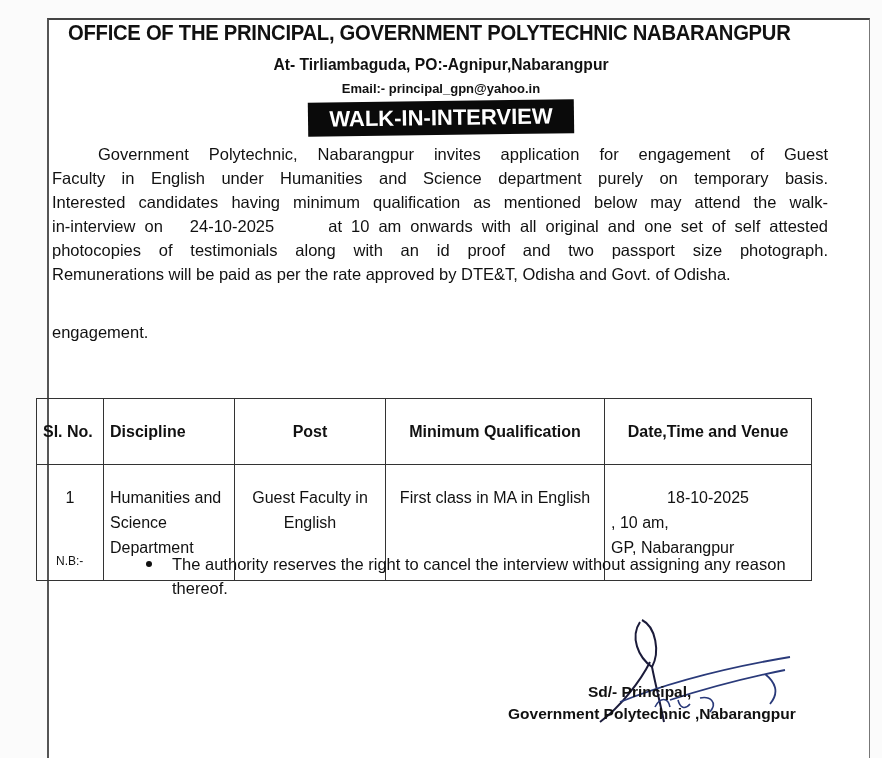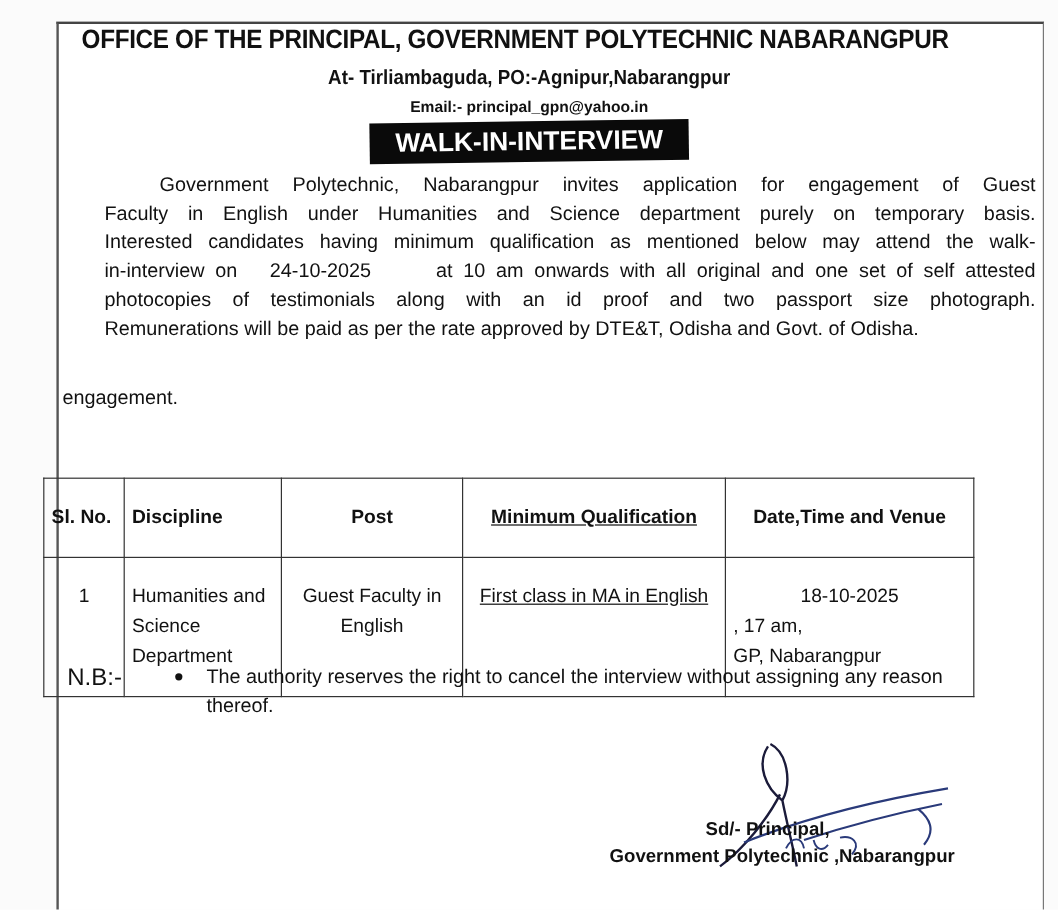--- a/index.html
+++ b/index.html
@@ -59,24 +59,24 @@
     .tbl th, .tbl td {
       border: 1.5px solid #333;
       vertical-align: top;
       padding: 20px 6px;
       line-height: 25px;
     }
     .tbl th { font-weight: bold; font-size: 16px; }
     .c1 { width: 54px; text-align: left; }
     .c2 { width: 118px; text-align: left; }
     .c3 { width: 138px; text-align: center; }
-    .c4 { width: 206px; text-align: center; text-decoration: underline; }
+    .c4 { width: 206px; text-align: center; }
     .c5 { width: 194px; text-align: left; }
     .nb {
-      position: absolute; left: 56px; top: 554px; font-size: 20px;
+      position: absolute; left: 56px; top: 554px; font-size: 12px;
     }
     .bullets {
       position: absolute; left: 144px; top: 552px; width: 700px;
       list-style: none; margin: 0; padding: 0;
       font-size: 16.5px; line-height: 24px;
     }
     .bullets li { position: relative; padding-left: 28px; }
     .bullets li .dot {
       position: absolute; left: 2px; top: 9px;
       width: 6px; height: 6px; border-radius: 50%; background: #111;
@@ -96,21 +96,21 @@
 </head>
 <body>
 
 <div class="page"></div>
 
 <div class="hdr-title">OFFICE OF THE PRINCIPAL, GOVERNMENT POLYTECHNIC NABARANGPUR</div>
 <div class="hdr-addr">At- Tirliambaguda, PO:-Agnipur,Nabarangpur</div>
 <div class="hdr-email">Email:- principal_gpn@yahoo.in</div>
 <div class="banner">WALK-IN-INTERVIEW</div>
 
-<div class="para" style="top:142px;margin-left:35px;">
+<div class="para" style="top:142px;">
   <span class="line indent">Government Polytechnic, Nabarangpur invites application for engagement of Guest</span>
   <span class="line">Faculty in English under Humanities and Science department purely on temporary basis.</span>
   <span class="line">Interested candidates having minimum qualification as mentioned below may attend the walk-</span>
   <span class="line" style="white-space:pre;">in-interview on   24-10-2025      at 10 am onwards with all original and one set of self attested</span>
   <span class="line">photocopies of testimonials along with an id proof and two passport size photograph.</span>
   <span class="line last">Remunerations will be paid as per the rate approved by DTE&amp;T, Odisha and Govt. of Odisha.</span>
 </div>
 
 <div class="para" style="top:323px;">
   <span class="line last" style="margin-top:-3px;">engagement.</span>
@@ -127,21 +127,21 @@
     </tr>
   </thead>
   <tbody>
     <tr>
       <td class="c1" style="text-align:center;">1</td>
       <td class="c2">Humanities and Science Department</td>
       <td class="c3">Guest Faculty in English</td>
       <td class="c4">First class in MA in English</td>
       <td class="c5">
         <div style="text-align:center;">18-10-2025</div>
-        <div>, 17 am,</div>
+        <div>, 10 am,</div>
         <div>GP, Nabarangpur</div>
       </td>
     </tr>
   </tbody>
 </table>
 
 <div class="nb">N.B:-</div>
 <ul class="bullets">
   <li>
     <span class="dot"></span>

